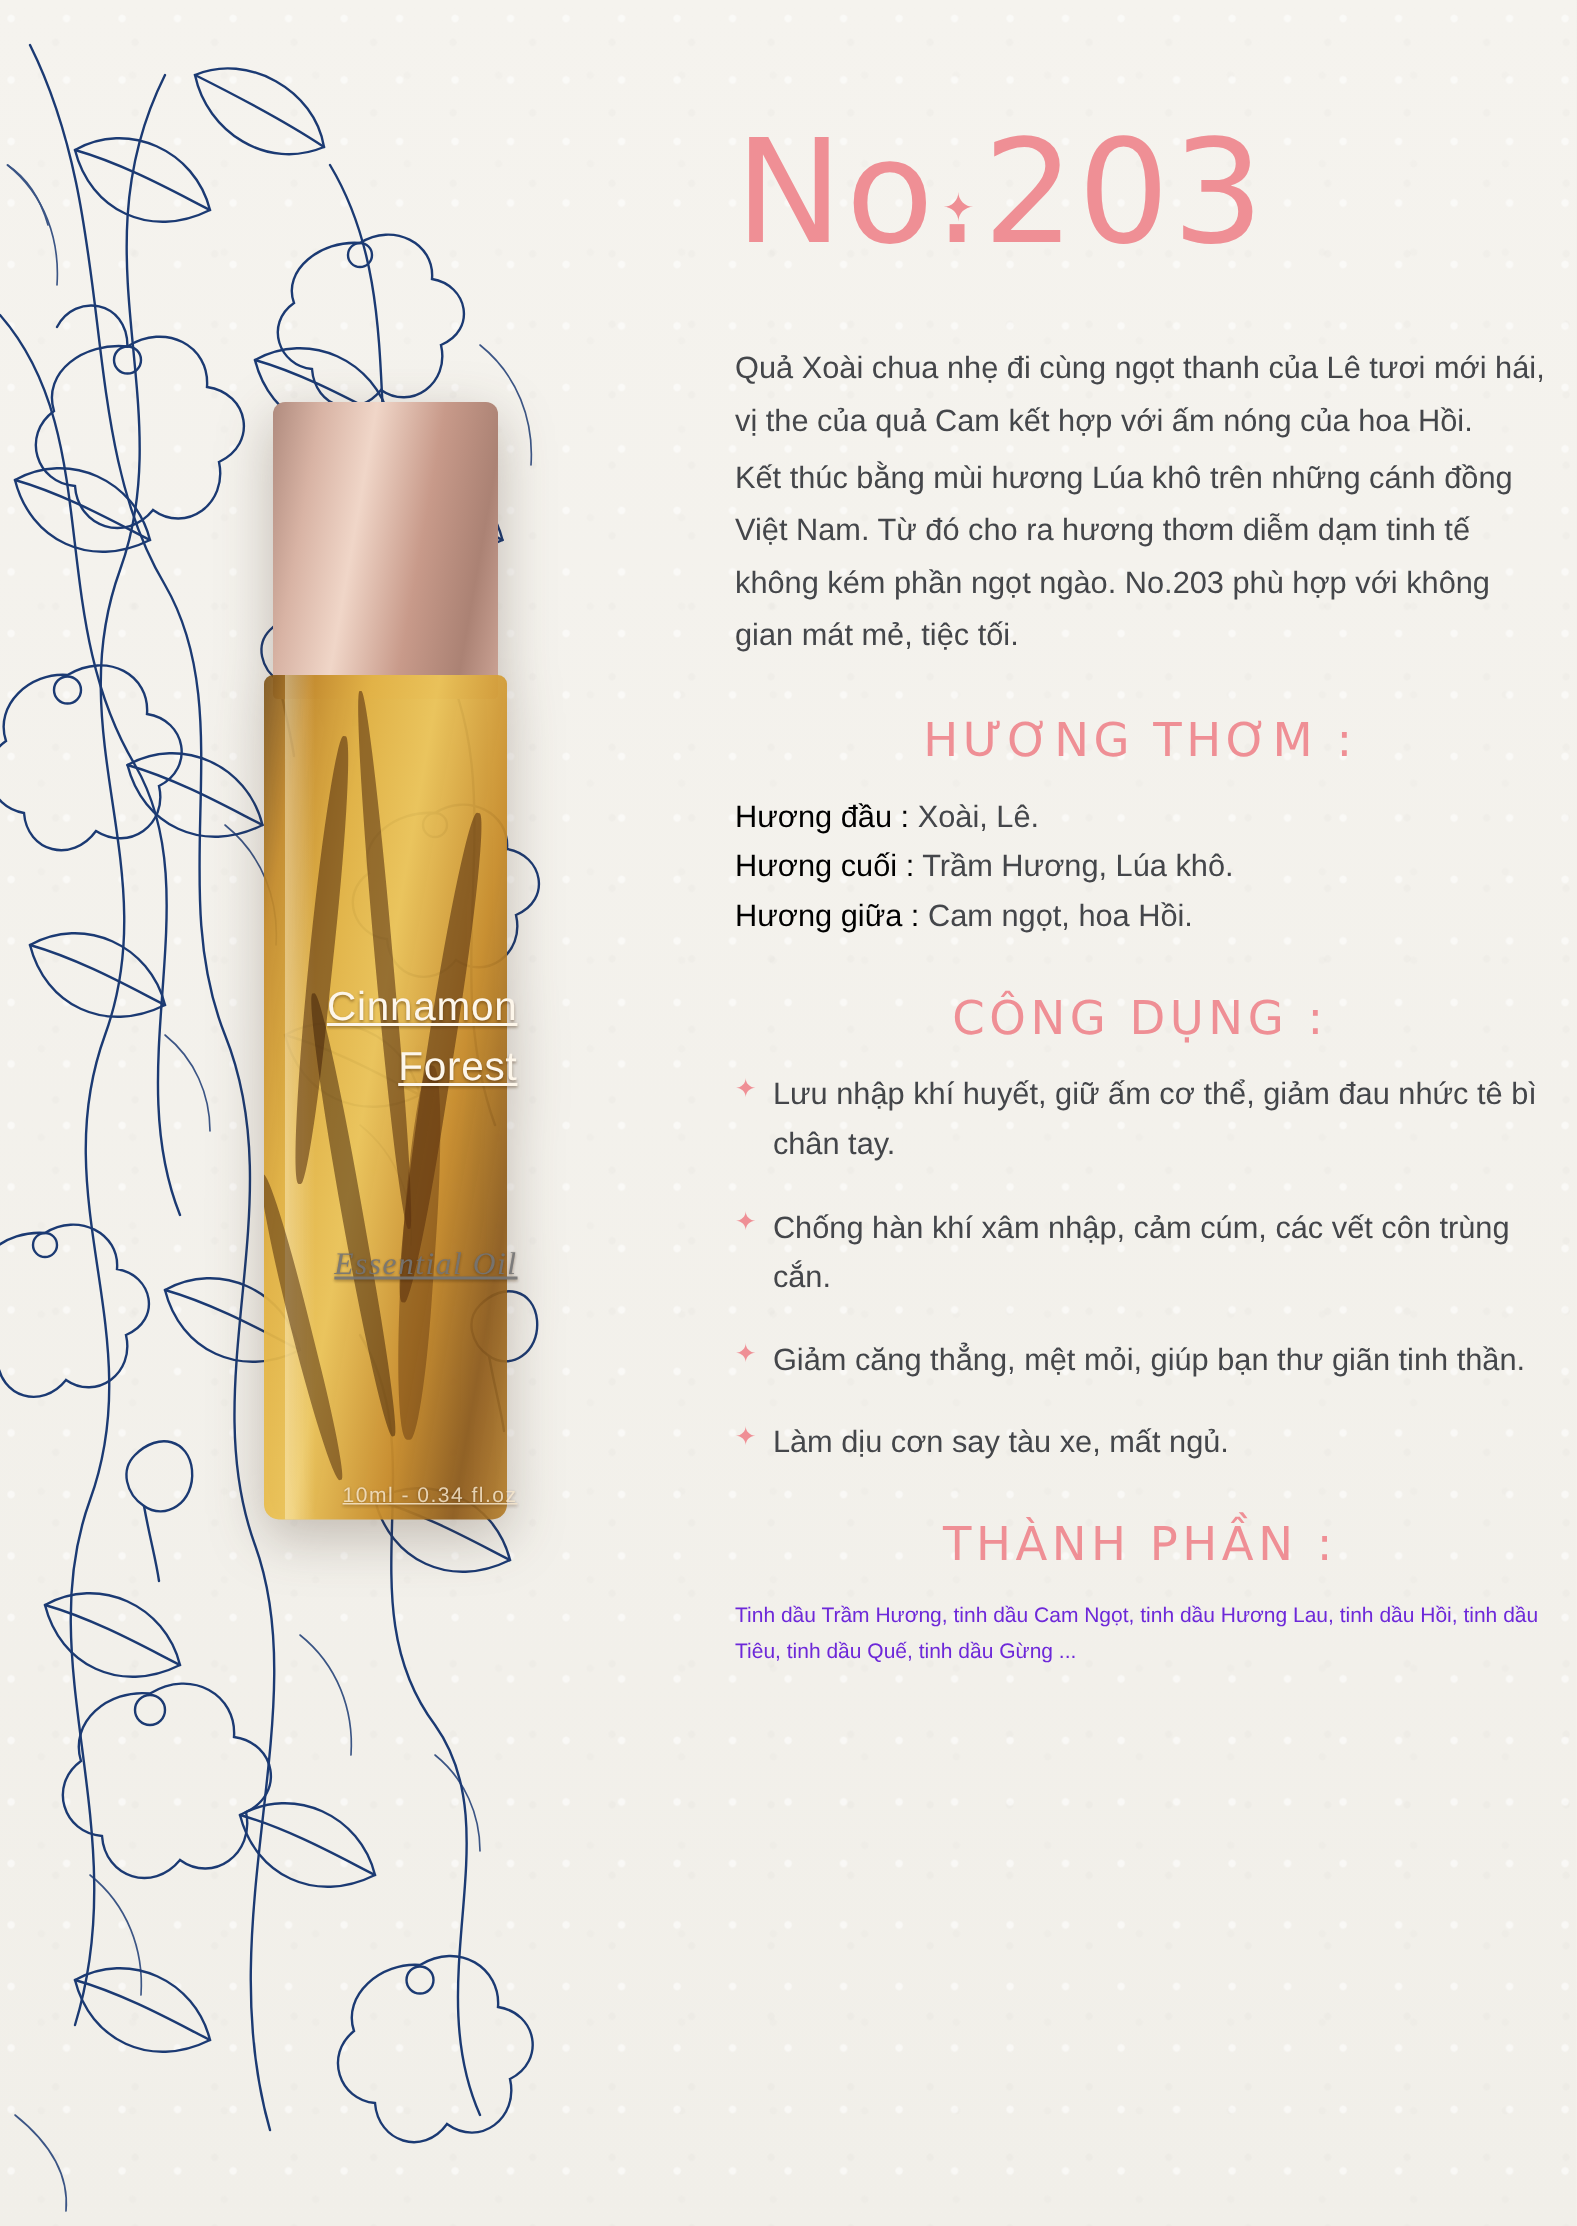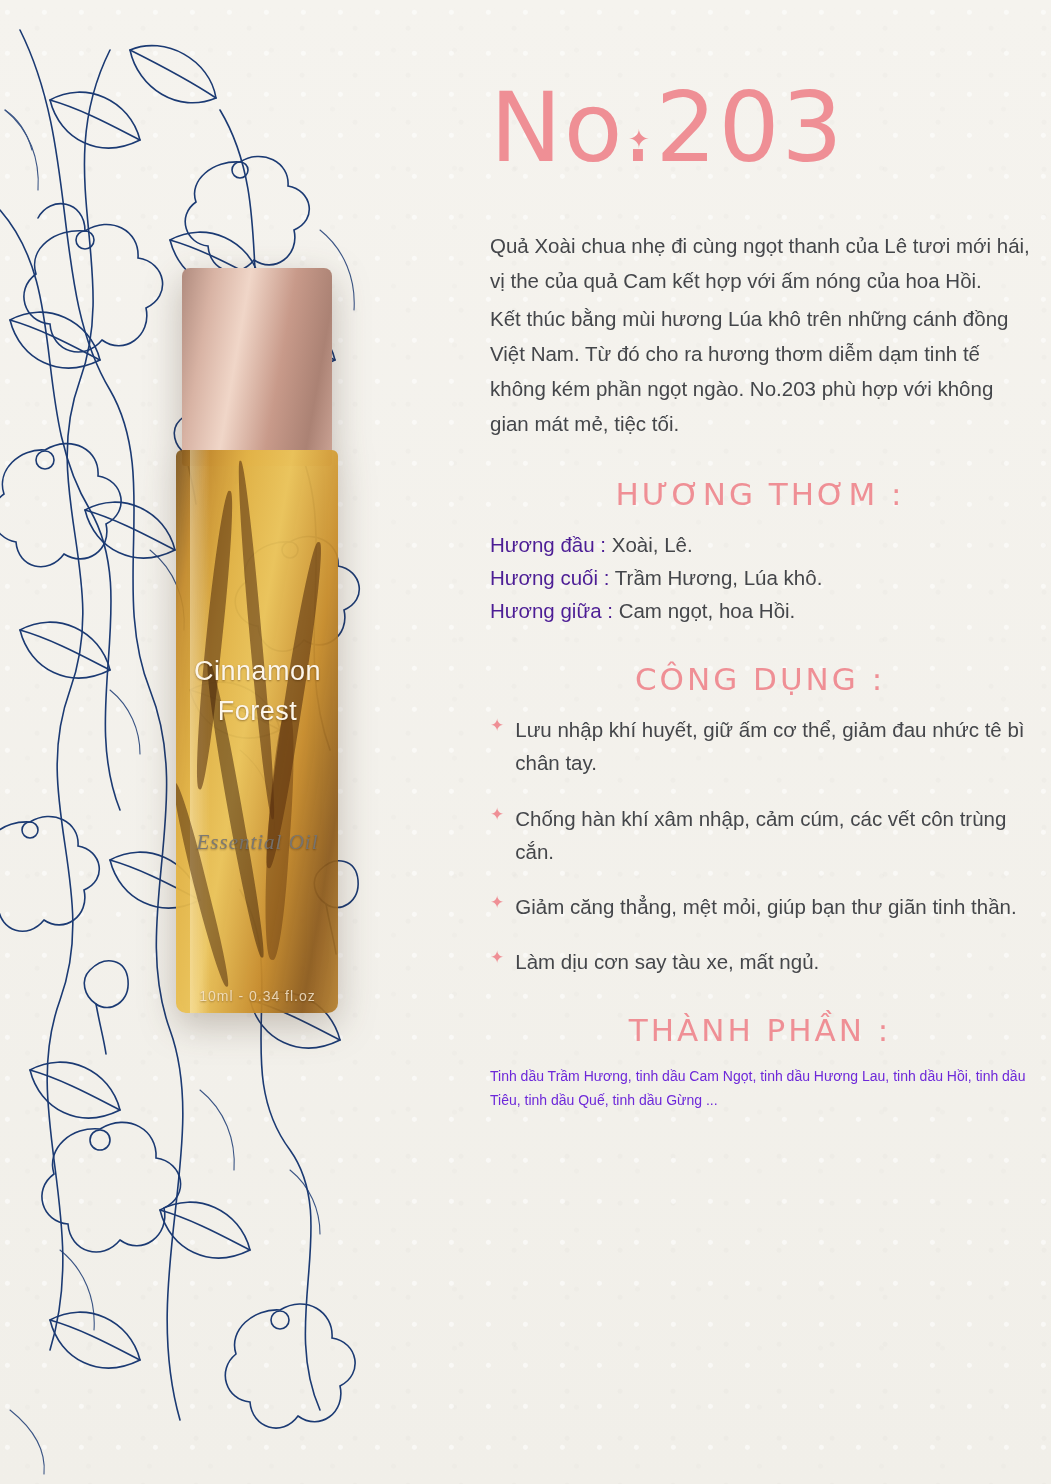--- a/index.html
+++ b/index.html
@@ -62,23 +62,24 @@
     background:linear-gradient(to right,rgba(255,245,210,.45),rgba(255,245,210,0));
   }
   .herb{position:absolute;background:rgba(80,42,12,.55);border-radius:50% 50% 40% 60%;}
   .h1{left:30px;top:40px;width:16px;height:300px;transform:rotate(6deg);}
   .h2{left:74px;top:10px;width:12px;height:360px;transform:rotate(-5deg);}
   .h3{left:108px;top:90px;width:18px;height:330px;transform:rotate(9deg);}
   .h4{left:52px;top:210px;width:14px;height:300px;transform:rotate(-10deg);background:rgba(60,30,8,.5);}
   .h5{left:92px;top:260px;width:22px;height:250px;transform:rotate(4deg);background:rgba(96,52,14,.45);}
   .h6{left:18px;top:330px;width:13px;height:210px;transform:rotate(-14deg);background:rgba(70,36,10,.5);}
   .label-line{
-    position:absolute;width:100%;text-align:center;color:#fdf6ea;
+    position:absolute;width:100%;text-align:right;color:#fdf6ea;
     text-shadow:0 1px 2px rgba(60,30,0,.45);
     font-family:"Liberation Sans", sans-serif;
+    text-decoration:underline;
   }
   .brand1{top:388px;font-size:27px;letter-spacing:.5px;}
   .brand2{top:428px;font-size:27px;letter-spacing:.5px;}
   .eo{top:562px;font-size:21px;font-family:"Liberation Serif",serif;font-style:italic;letter-spacing:1px;color:#737373;opacity:.92;}
   .vol{top:720px;font-size:14px;color:#f3e3c9;opacity:.85;letter-spacing:1px;}
 
   
   .content{
     position:absolute;left:490px;top:0;width:540px;height:1484px;margin-top:20px;
   }
@@ -108,21 +109,21 @@
   .section-head{
     text-align:center;
     color:#ef8f95;
     font-size:31px;
     letter-spacing:3px;
     font-family:"DejaVu Sans", sans-serif;
     margin:34px 0 16px 0;
     font-weight:400;
   }
   .notes{font-size:20.5px;line-height:1.62;color:#44464a;}
-  .notes .k{color:#4c1d95;}
+  .notes .k{color:#000000;}
 
   .uses{margin-top:6px;}
   .use-item{
     display:flex;align-items:flex-start;gap:11px;
     font-size:20.5px;line-height:1.62;color:#44464a;
     margin-bottom:22px;
   }
   .use-item .bullet{color:#ef8f95;font-size:17px;line-height:1.55;flex:none;}
   .ingredients{
     font-size:14px;line-height:1.72;color:#6d28d9;margin-top:6px;

